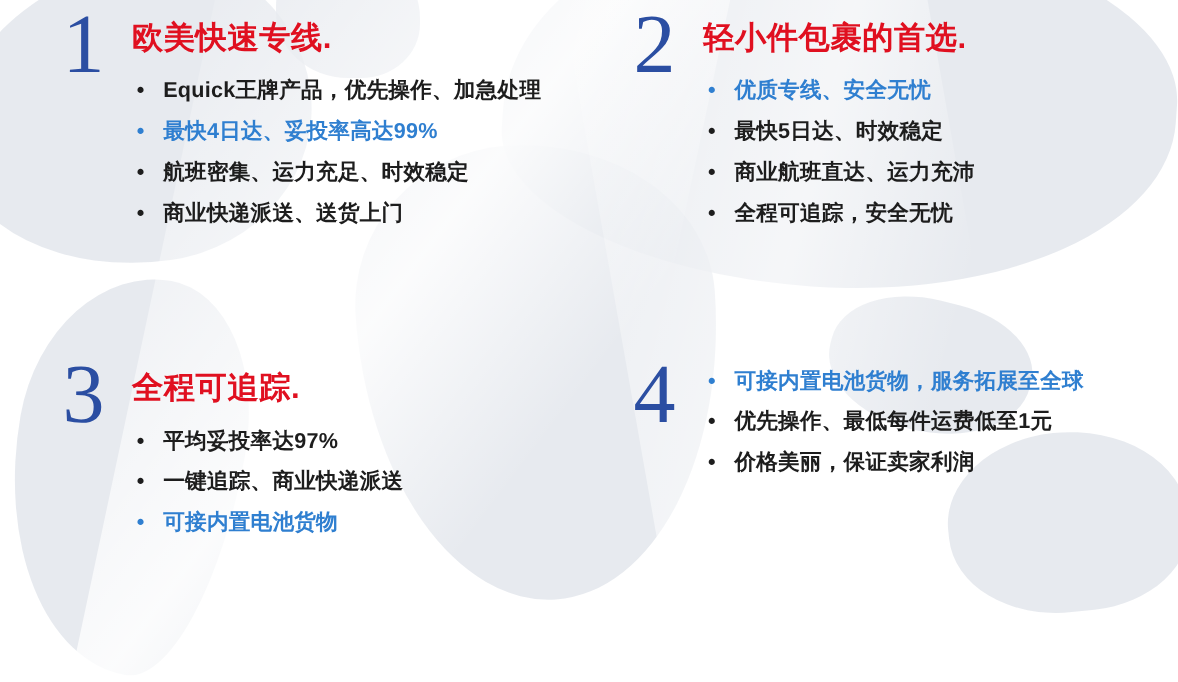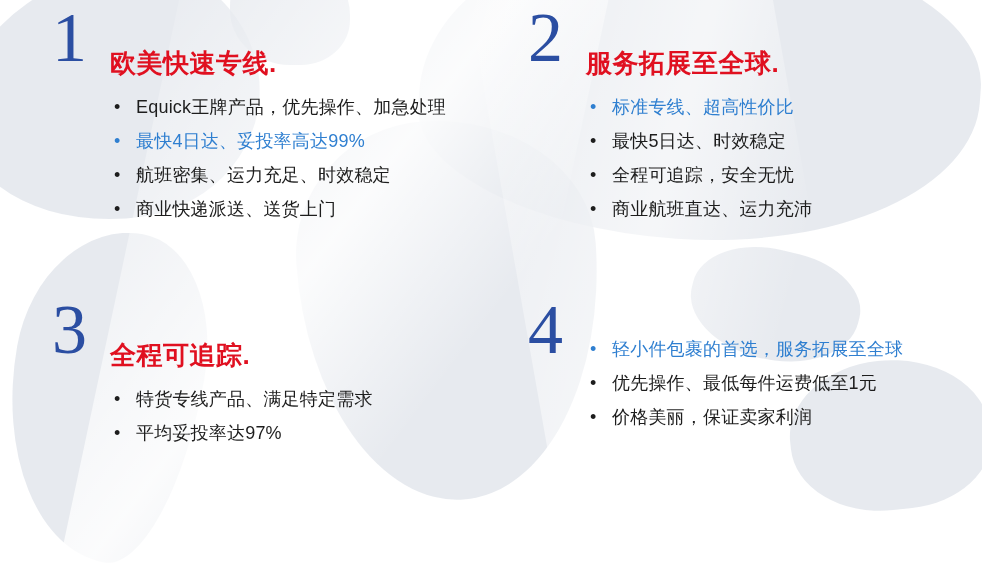--- a/index.html
+++ b/index.html
@@ -98,21 +98,21 @@
     font-weight: 400;
     color: #2b4ea2;
     width: 58px;
     flex: 0 0 58px;
     text-align: left;
     letter-spacing: -1px;
     position: relative;
     top: -4px;
   }
 
-  .col { flex: 1 1 auto; margin-top: 32px; }
+  .col { flex: 1 1 auto; }
 
   .heading {
     font-size: 26px;
     font-weight: bold;
     color: #e01020;
     line-height: 34px;
     margin: 6px 0 10px 0;
     letter-spacing: .5px;
   }
 
@@ -121,20 +121,21 @@
     margin: 0;
     padding: 0;
   }
   ul.bullets li {
     position: relative;
     padding-left: 26px;
     font-size: 18px;
     line-height: 34px;
     color: #1d1d1d;
     letter-spacing: .2px;
+    font-weight: bold;
   }
   ul.bullets li::before {
     content: "•";
     position: absolute;
     left: 4px;
     top: 0;
     font-size: 18px;
     line-height: 34px;
     color: #1d1d1d;
   }
@@ -169,46 +170,47 @@
           <li class="accent">最快4日达、妥投率高达99%</li>
           <li>航班密集、运力充足、时效稳定</li>
           <li>商业快递派送、送货上门</li>
         </ul>
       </div>
     </div>
 
     <div class="block b2">
       <div class="numeral">2</div>
       <div class="col">
-        <div class="heading">服务拓展至全球.</div>
-        <ul class="bullets">
-          <li class="accent">标准专线、超高性价比</li>
+        <div class="heading">轻小件包裹的首选.</div>
+        <ul class="bullets">
+          <li class="accent">优质专线、安全无忧</li>
           <li>最快5日达、时效稳定</li>
+          <li>商业航班直达、运力充沛</li>
           <li>全程可追踪，安全无忧</li>
-          <li>商业航班直达、运力充沛</li>
         </ul>
       </div>
     </div>
 
     <div class="block b3">
       <div class="numeral">3</div>
       <div class="col">
         <div class="heading">全程可追踪.</div>
         <ul class="bullets">
-          <li>特货专线产品、满足特定需求</li>
           <li>平均妥投率达97%</li>
+          <li>一键追踪、商业快递派送</li>
+          <li class="accent">可接内置电池货物</li>
         </ul>
       </div>
     </div>
 
     <div class="block b4">
       <div class="numeral">4</div>
       <div class="col">
         <ul class="bullets">
-          <li class="accent">轻小件包裹的首选，服务拓展至全球</li>
+          <li class="accent">可接内置电池货物，服务拓展至全球</li>
           <li>优先操作、最低每件运费低至1元</li>
           <li>价格美丽，保证卖家利润</li>
         </ul>
       </div>
     </div>
 
   </div>
 </div>
 
 </body></html>

